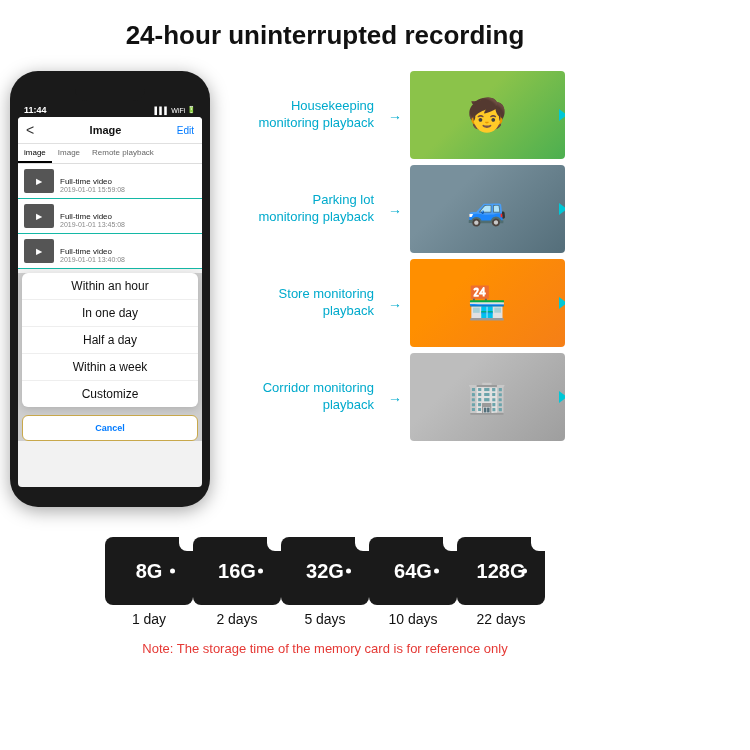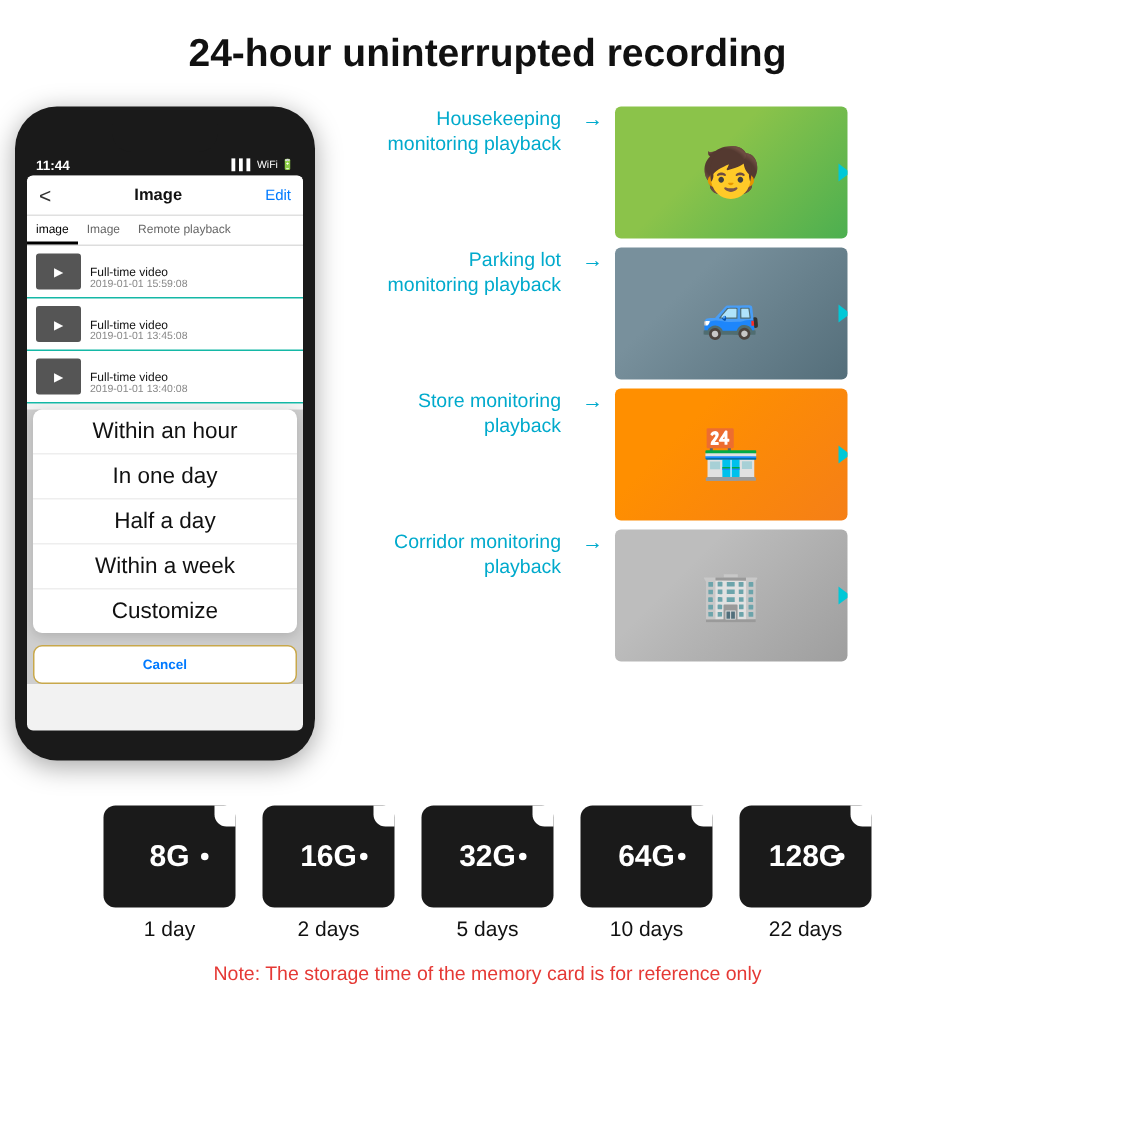--- a/index.html
+++ b/index.html
@@ -189,21 +189,21 @@
 
     .dropdown-menu {
       background: #fff;
       border-radius: 6px;
       margin: 4px 4px 0 4px;
       overflow: hidden;
       box-shadow: 0 2px 8px rgba(0,0,0,0.15);
     }
 
     .dropdown-item {
-      font-size: 15px;
+      font-size: 12px;
       color: #111;
       text-align: center;
       padding: 6px 16px;
       border-bottom: 1px solid #eee;
     }
 
     .dropdown-item:last-child {
       border-bottom: none;
     }
 
@@ -222,21 +222,21 @@
     
     .right-section {
       display: flex;
       flex-direction: column;
       gap: 6px;
       flex: 1;
     }
 
     .monitoring-row {
       display: flex;
-      align-items: flex-start;
+      align-items: center;
       gap: 8px;
     }
 
     .monitoring-label {
       width: 160px;
       flex-shrink: 0;
       font-size: 13px;
       color: #00aacc;
       line-height: 1.3;
       text-align: right;
@@ -304,21 +304,21 @@
     
     .bottom-section {
       margin-top: 10px;
       display: flex;
       flex-direction: column;
       align-items: center;
     }
 
     .sd-cards-row {
       display: flex;
-      gap: 18px;
+      gap: 0;
       justify-content: flex-end;
       margin-bottom: 6px;
     }
 
     .sd-card-item {
       display: flex;
       flex-direction: column;
       align-items: center;
       gap: 6px;
     }

